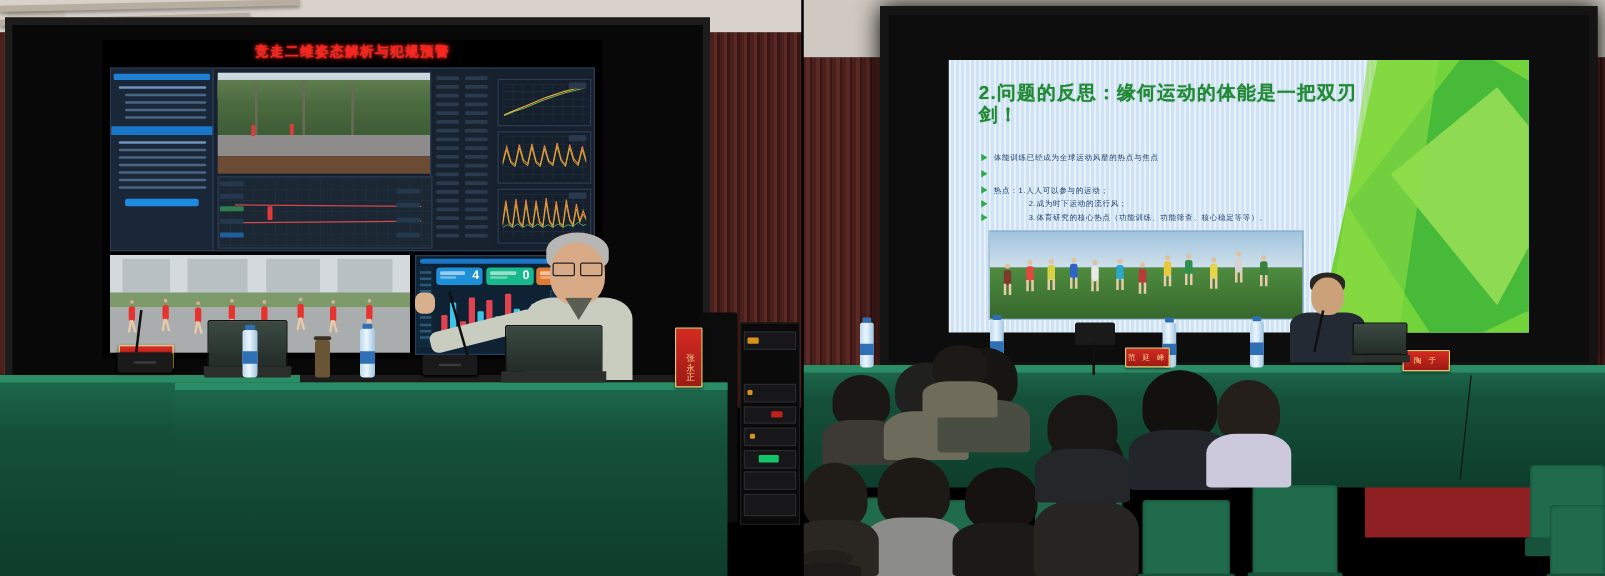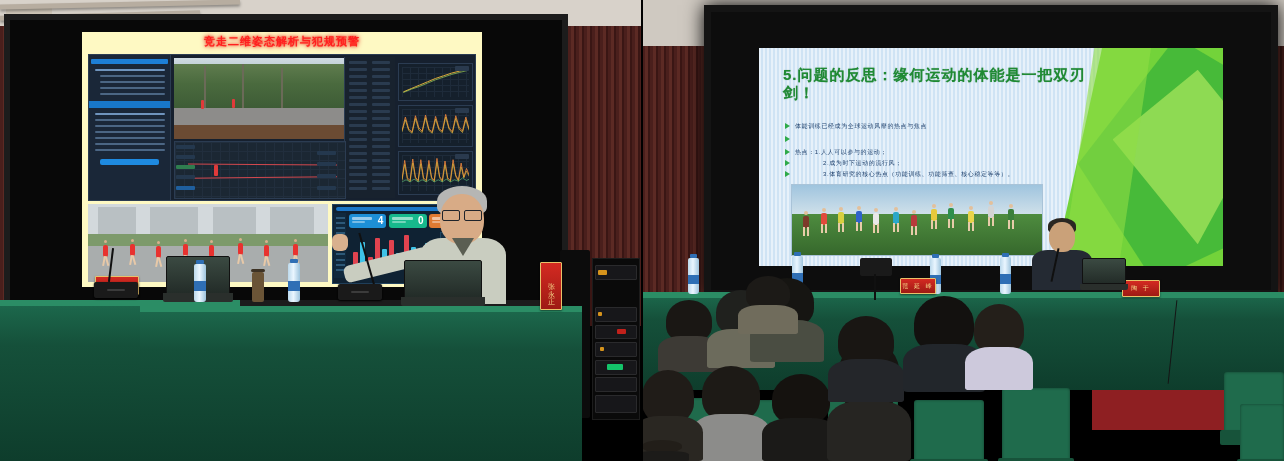--- a/index.html
+++ b/index.html
@@ -16,21 +16,21 @@
   .ceiling{position:absolute;left:0;right:0;top:0;background:#d8d2ca;}
   .ceiling-pipe{position:absolute;height:5px;background:#b7ada0;box-shadow:0 2px 3px rgba(0,0,0,.35);}
   .ceiling-patch{position:absolute;background:#cfc6b8;}
   .wall{position:absolute;left:0;right:0;background:
         repeating-linear-gradient(90deg,#4a1f1c 0px,#4a1f1c 3px,#5c2a24 3px,#5c2a24 6px,#3a1614 6px,#3a1614 8px);}
 
   
   .led-frame{position:absolute;background:#151515;border:6px solid #1c1c1c;box-shadow:0 0 14px #000 inset;}
   .led-inner{position:absolute;inset:0;background:#080808;}
 
-  .slideL{position:absolute;background:#fef9c3;overflow:hidden;}
+  .slideL{position:absolute;background:#000000;overflow:hidden;}
   .slideL-title{position:absolute;left:0;right:0;top:2px;text-align:center;
         color:#ff1f1f;font-weight:bold;font-size:11px;letter-spacing:1px;
         text-shadow:0 0 2px #ff5a3a,0 0 5px #d11;}
   .app-window{position:absolute;background:#16202e;border:1px solid #2b3c52;}
   .app-sidebar{position:absolute;left:0;top:0;bottom:0;width:21%;background:#1a2738;border-right:1px solid #2b3c52;}
   .sb-head{position:absolute;left:3%;right:3%;height:5px;background:#1d7fd6;border-radius:1px;}
   .sb-row{position:absolute;left:8%;right:6%;height:2.4px;background:#4b6684;border-radius:1px;}
   .sb-row.lit{background:#6f94bd;}
   .sb-btn{position:absolute;left:14%;right:14%;height:6px;background:#1e8ae0;border-radius:2px;}
   .sb-sel{position:absolute;left:0;right:0;height:7px;background:#1877c9;}
@@ -479,21 +479,21 @@
 
     <div class="proj-frame" style="left:62px;top:5px;width:560px;height:278px;">
       <div class="slideR" style="left:48px;top:36px;width:464px;height:218px;">
         <div class="slideR-greenwrap">
           <div class="gsh" style="left:-10%;top:-10%;width:130%;height:120%;background:#73d33a;clip-path:polygon(28% 0,100% 0,100% 100%,0 100%);"></div>
           <div class="gsh" style="left:8%;top:-5%;width:120%;height:112%;background:#3fb53a;opacity:.85;clip-path:polygon(52% 0,100% 22%,100% 78%,40% 100%,0 52%);"></div>
           <div class="gsh" style="left:30%;top:10%;width:90%;height:80%;background:#a6e45c;opacity:.75;clip-path:polygon(0 40%,60% 0,100% 40%,60% 100%);"></div>
           <div class="gsh" style="left:-4%;top:-8%;width:60%;height:118%;background:#8fdd45;opacity:.6;clip-path:polygon(40% 0,100% 0,60% 100%,0 100%);"></div>
         </div>
 
-        <div class="slideR-title" style="left:24px;top:18px;width:330px;">5.问题的反思：缘何运动的体能是一把双刃剑！</div>
+        <div class="slideR-title" style="left:24px;top:18px;width:330px;">2.问题的反思：缘何运动的体能是一把双刃剑！</div>
 
         <div class="bullet-row" style="left:26px;top:74px;">
           <span class="bullet-tri"></span>
           <span class="bullet-txt">体能训练已经成为全球运动风靡的热点与焦点</span>
         </div>
         <div class="bullet-row" style="left:26px;top:87px;">
           <span class="bullet-tri"></span>
           <span class="bullet-txt"></span>
         </div>
         <div class="bullet-row" style="left:26px;top:100px;">

